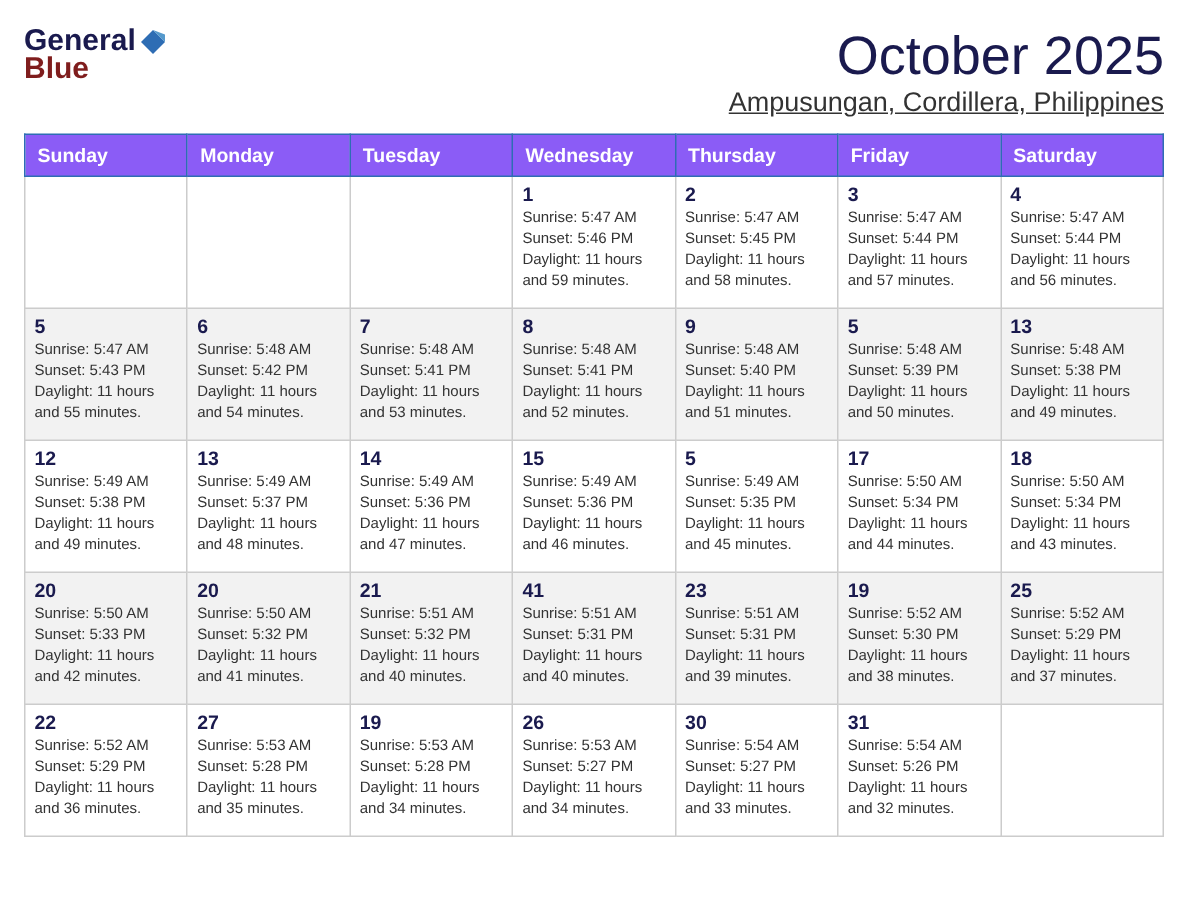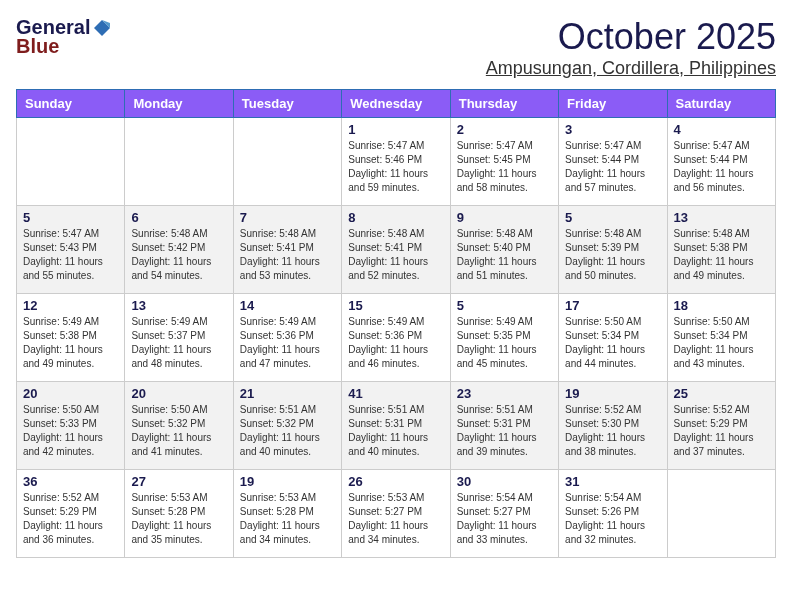--- a/index.html
+++ b/index.html
@@ -292,21 +292,21 @@
         <td>
           <span class="day-number">25</span>
           <div class="day-info" style="white-space: pre-line;">Sunrise: 5:52 AM
 Sunset: 5:29 PM
 Daylight: 11 hours
 and 37 minutes.</div>
         </td>
       </tr>
       <tr class="row-white">
         <td>
-          <span class="day-number">36</span>
+          <span class="day-number">22</span>
           <div class="day-info" style="white-space: pre-line;">Sunrise: 5:52 AM
 Sunset: 5:29 PM
 Daylight: 11 hours
 and 36 minutes.</div>
         </td>
         <td>
           <span class="day-number">27</span>
           <div class="day-info" style="white-space: pre-line;">Sunrise: 5:53 AM
 Sunset: 5:28 PM
 Daylight: 11 hours

